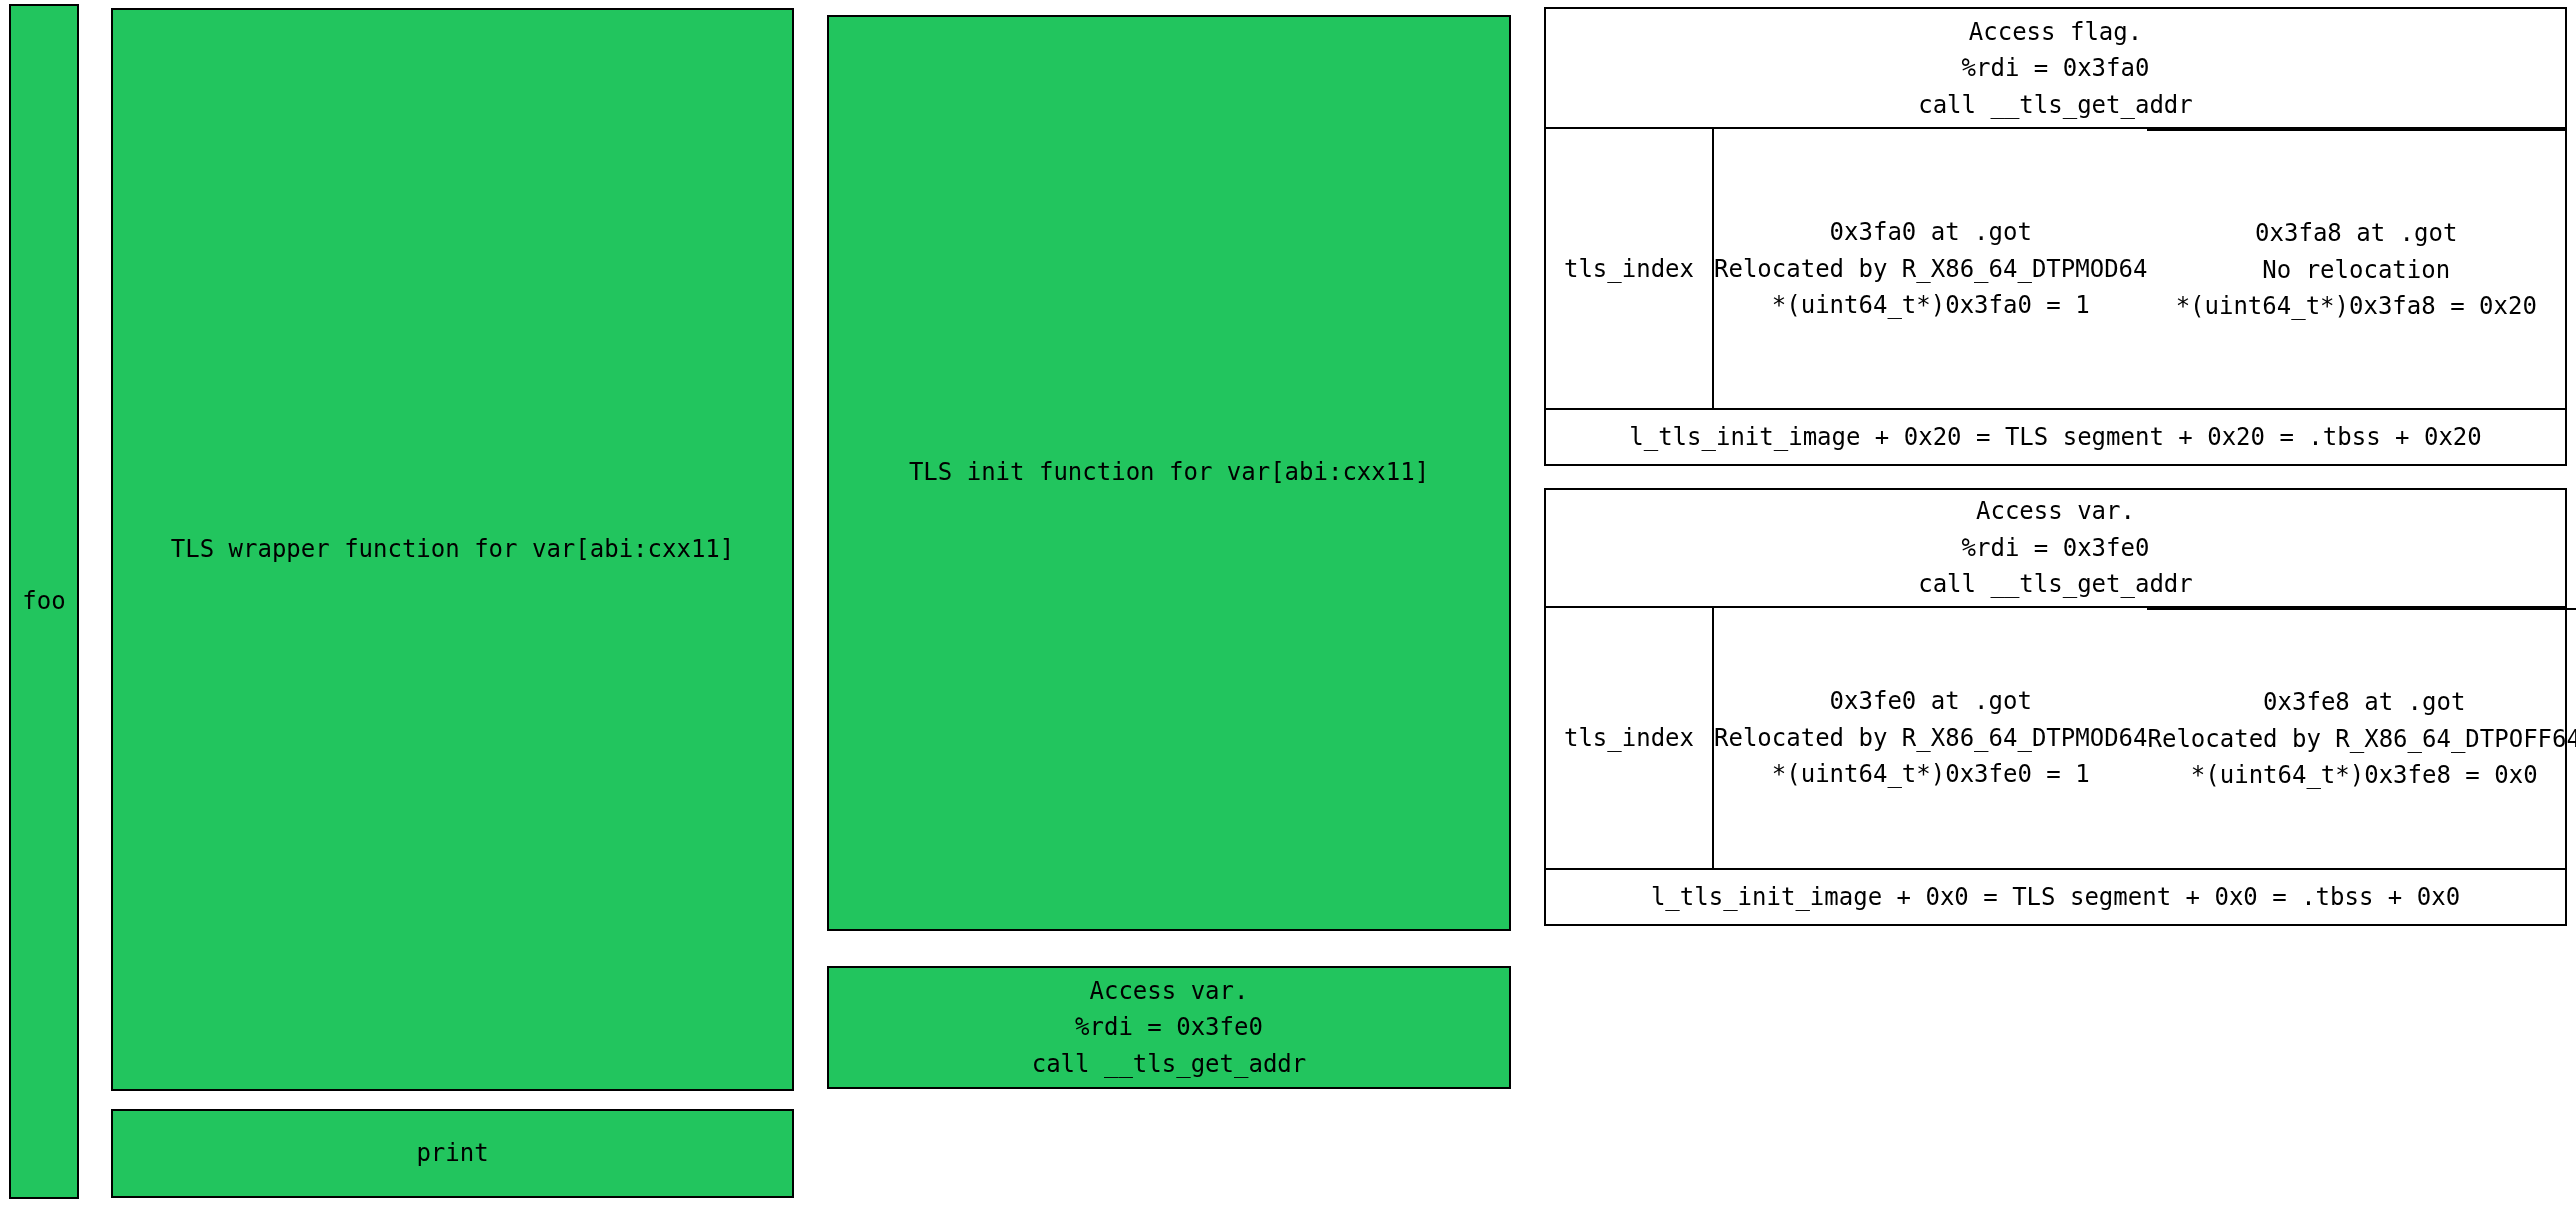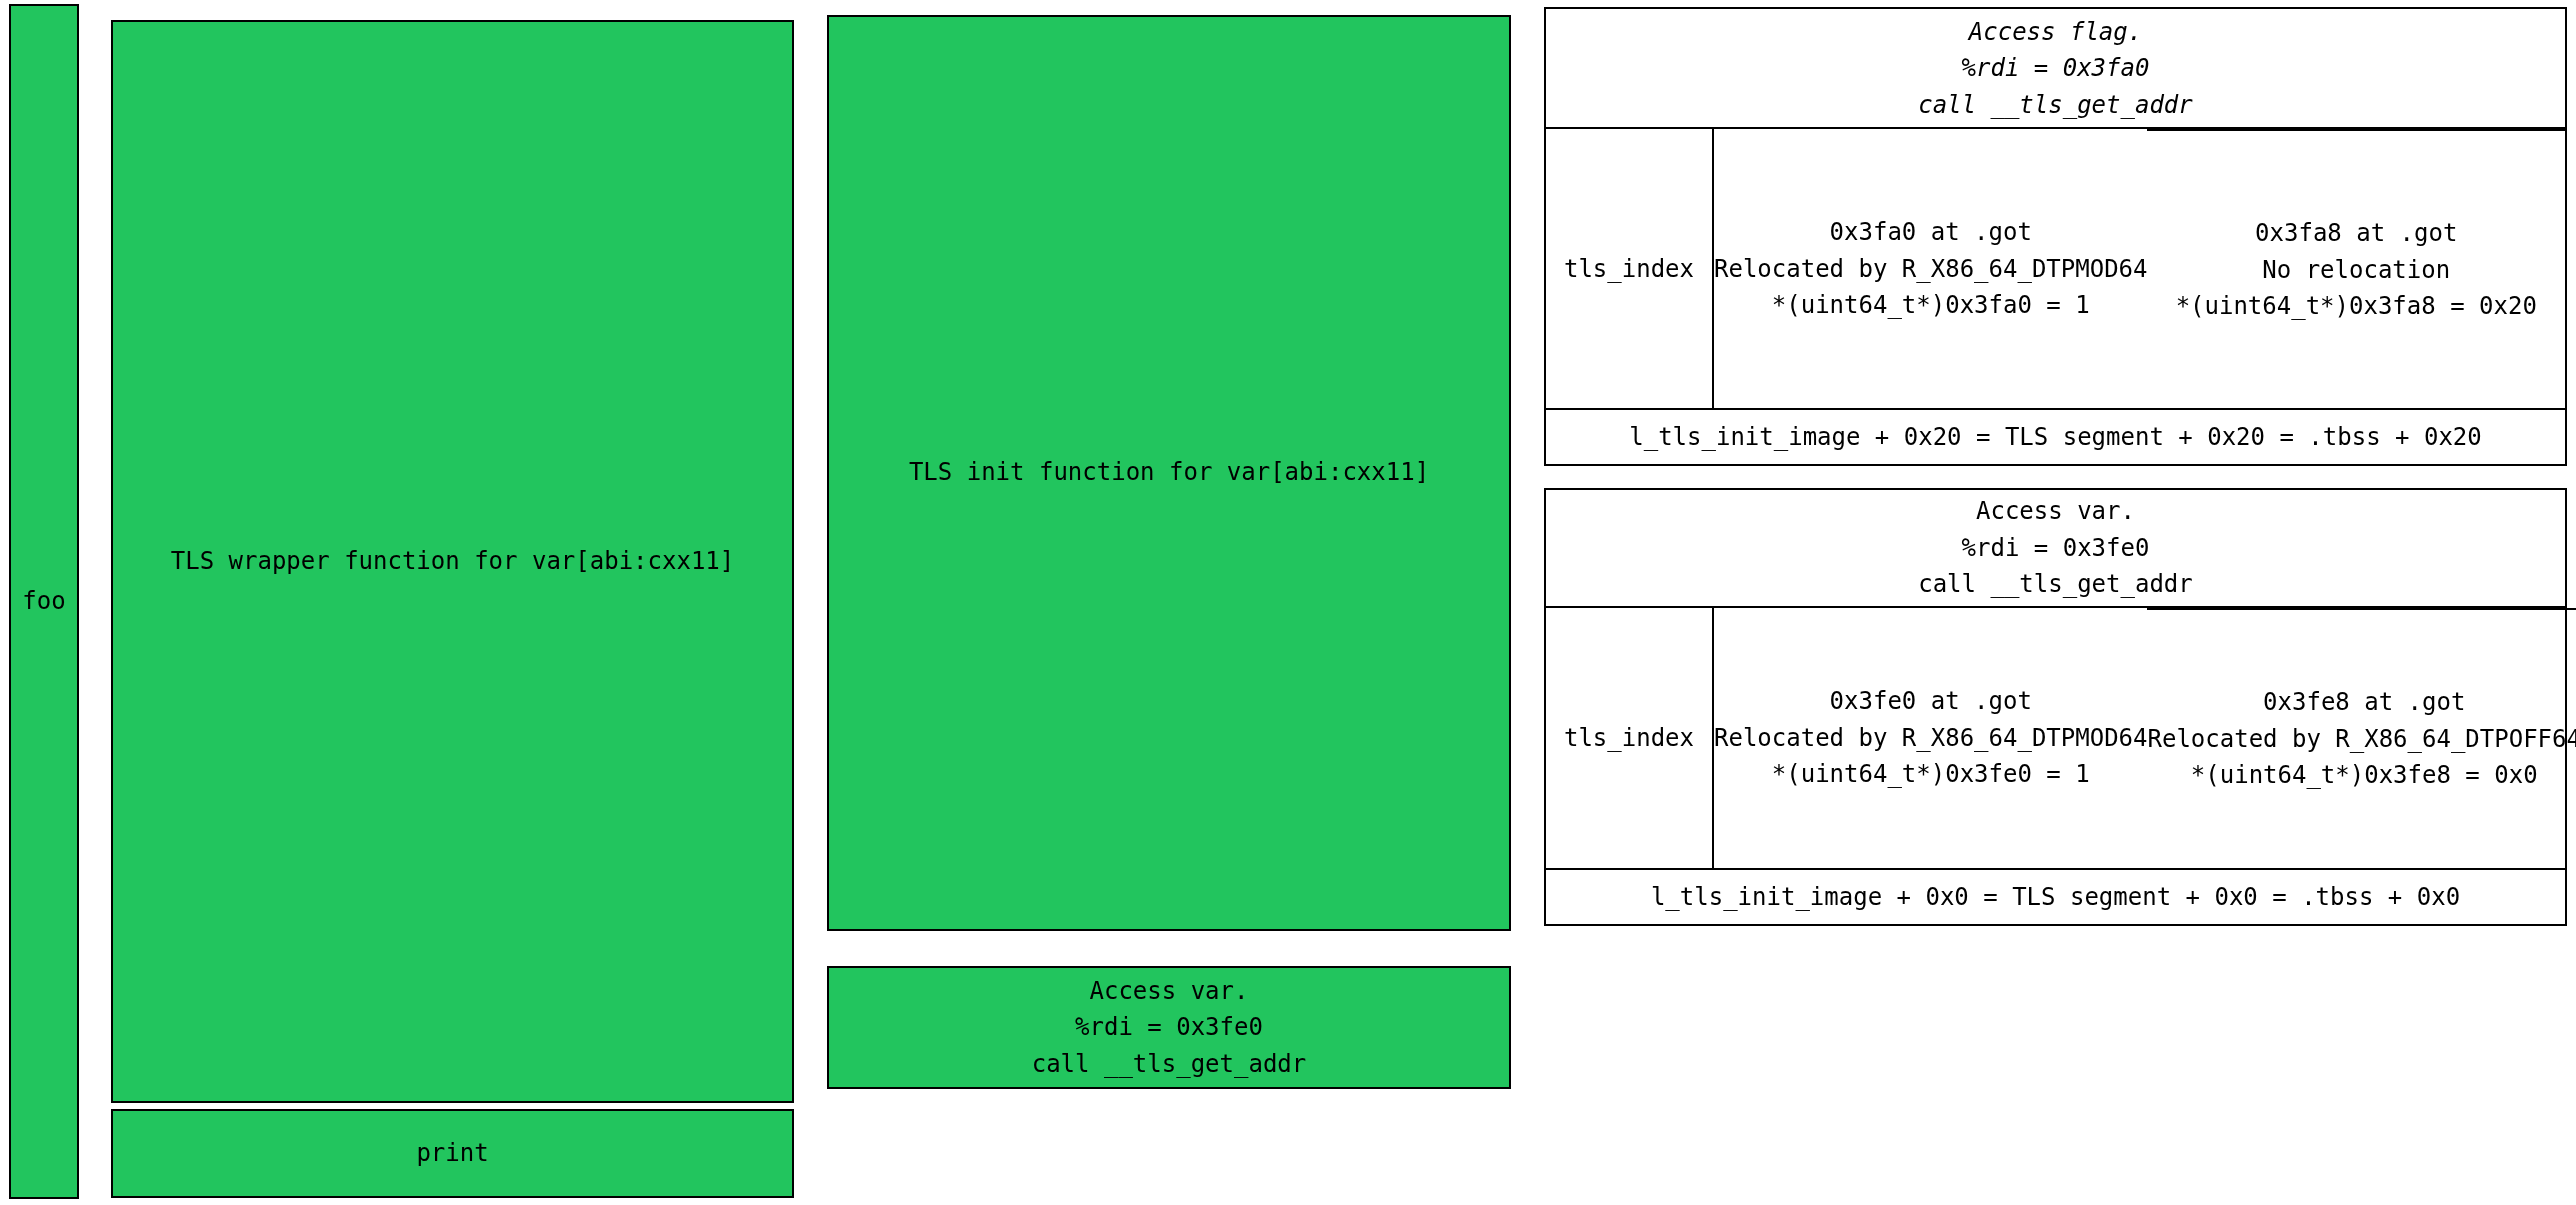--- a/index.html
+++ b/index.html
@@ -34,21 +34,21 @@
   }
 
   
   #foo-box {
     left: 9px;  top: 4px;
     width: 70px; height: 1195px; text-align: right;
   }
   #foo-box .label { font-size: 24px; }
 
   #tls-wrapper-box {
-    left: 111px; top: 20px;
+    left: 111px; top: 8px;
     width: 683px; height: 1083px;
   }
 
   #print-box {
     left: 111px; top: 1109px;
     width: 683px; height: 89px;
   }
 
   
   #tls-init-box {
@@ -78,21 +78,21 @@
     border-bottom: 2.4px solid #000000;
     display: flex;
     align-items: center;
     justify-content: center;
     text-align: center;
     white-space: pre;
     line-height: 1.52;
     font-size: 24px;
     flex: 0 0 auto;
   }
-  #panel-flag .panel-head { height: 120px; font-style: italic; }
+  #panel-flag .panel-head { height: 120px; }
   #panel-var  .panel-head { height: 118px; }
 
   .panel-mid {
     display: flex;
     flex-direction: row;
     flex: 1 1 auto;
     box-sizing: border-box;
     border-bottom: 2.4px solid #000000;
     min-height: 0;
   }

